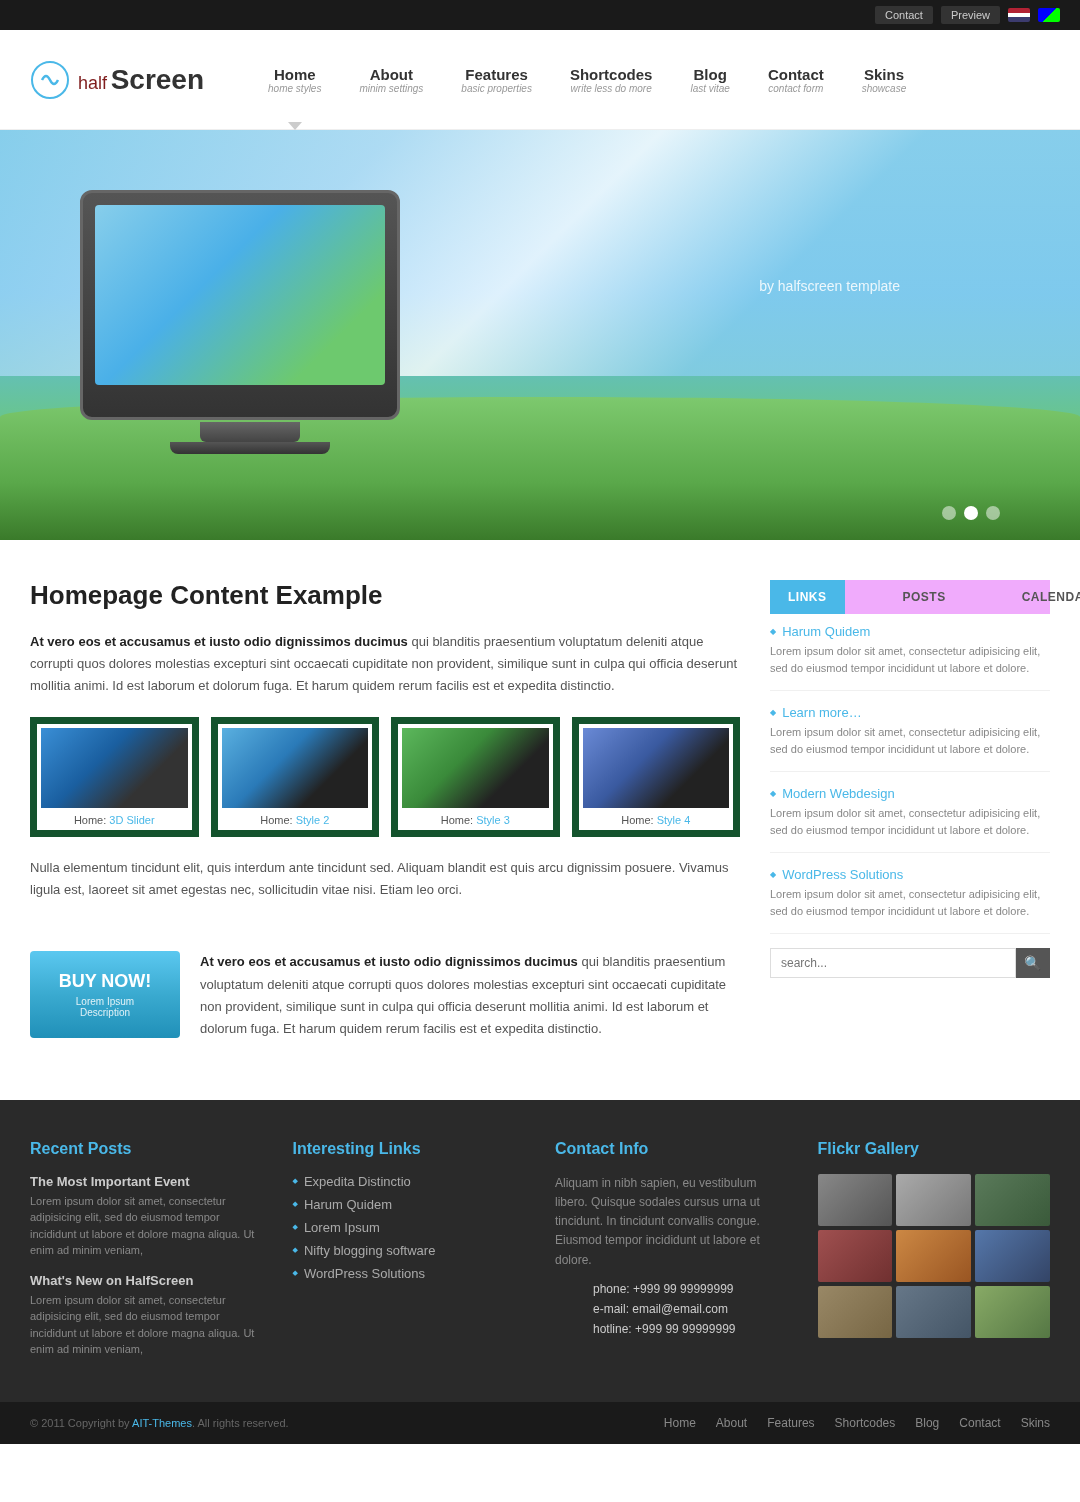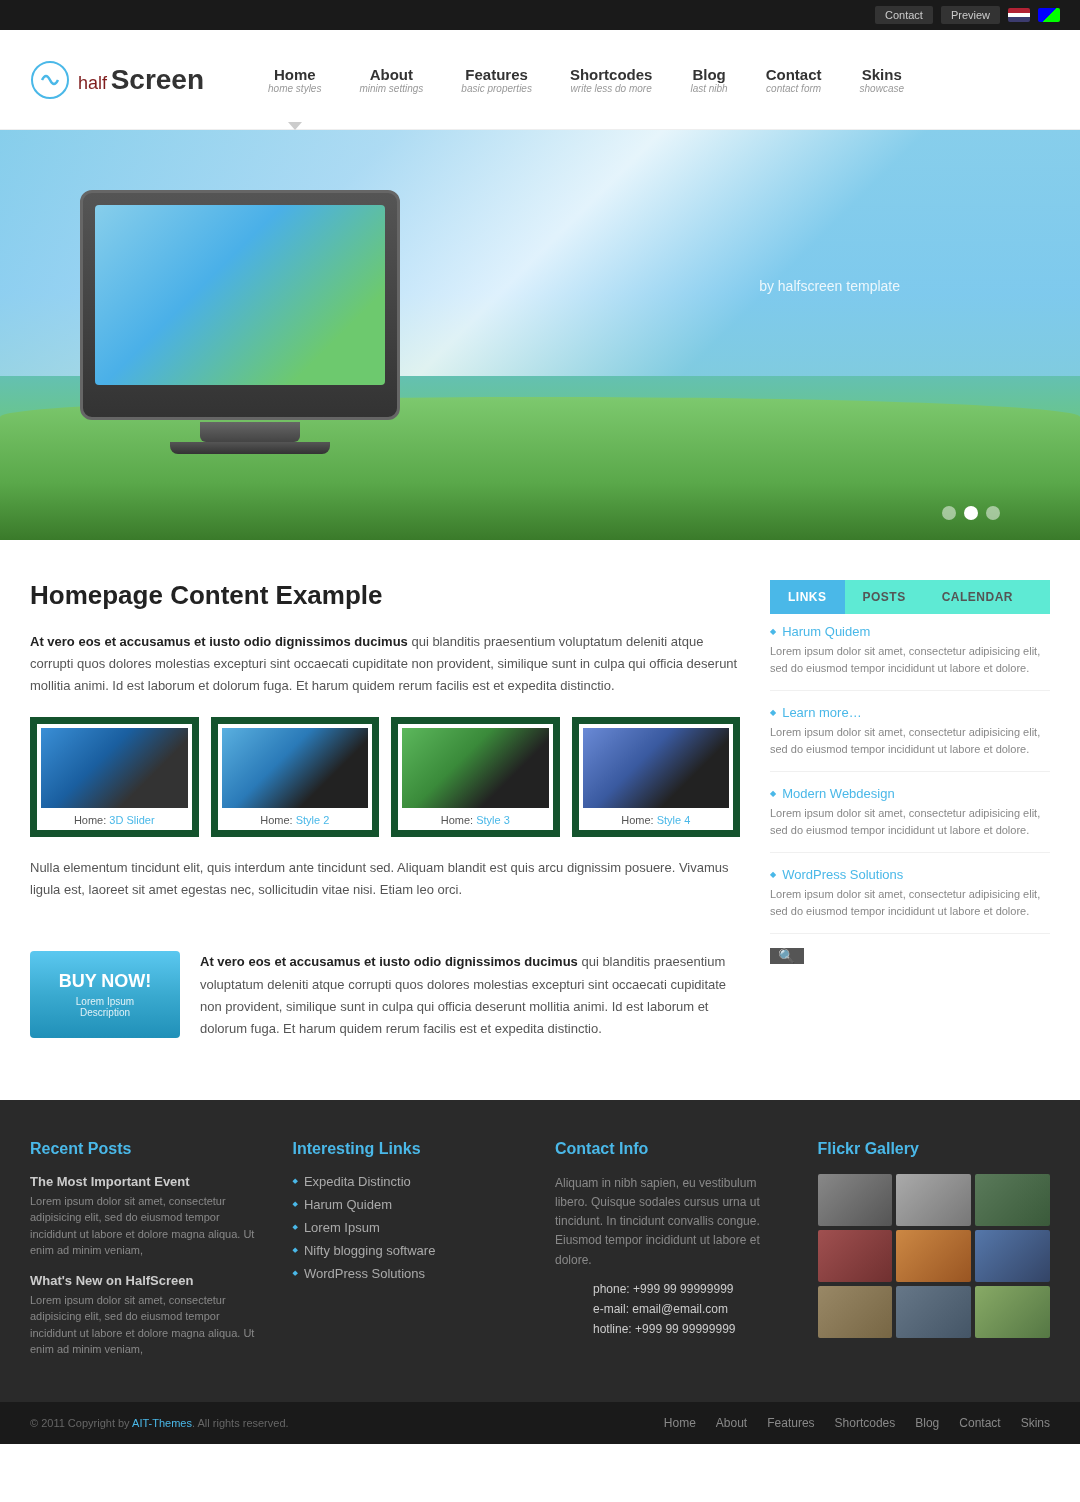--- a/index.html
+++ b/index.html
@@ -276,21 +276,22 @@
     .buy-text {
       font-size: 13px;
       color: #555;
       line-height: 1.7;
     }
     .buy-text strong { color: #222; }
 
     
     .sidebar-tabs {
       display: flex;
-      background: #5eead4;
+      background: #f0abfc;
+      gap: 40px;
     }
     .sidebar-tab {
       padding: 10px 18px;
       font-size: 12px;
       font-weight: bold;
       color: #555;
       cursor: pointer;
       text-transform: uppercase;
       letter-spacing: 0.5px;
     }
@@ -485,21 +486,21 @@
     <div class="nav-item">
       <span class="nav-main">Features</span>
       <span class="nav-sub">basic properties</span>
     </div>
     <div class="nav-item">
       <span class="nav-main">Shortcodes</span>
       <span class="nav-sub">write less do more</span>
     </div>
     <div class="nav-item">
       <span class="nav-main">Blog</span>
-      <span class="nav-sub">last nibh</span>
+      <span class="nav-sub">last vitae</span>
     </div>
     <div class="nav-item">
       <span class="nav-main">Contact</span>
       <span class="nav-sub">contact form</span>
     </div>
     <div class="nav-item">
       <span class="nav-main">Skins</span>
       <span class="nav-sub">showcase</span>
     </div>
   </nav>
@@ -589,20 +590,21 @@
       </div>
       <div class="sidebar-link-item">
         <a>Modern Webdesign</a>
         <p>Lorem ipsum dolor sit amet, consectetur adipisicing elit, sed do eiusmod tempor incididunt ut labore et dolore.</p>
       </div>
       <div class="sidebar-link-item">
         <a>WordPress Solutions</a>
         <p>Lorem ipsum dolor sit amet, consectetur adipisicing elit, sed do eiusmod tempor incididunt ut labore et dolore.</p>
       </div>
       <div class="search-box">
+        <input class="search-input" type="text" placeholder="search..." style="">
         <button class="search-btn">🔍</button>
       </div>
     </div>
   </div>
 </div>
 
 <footer class="footer">
   <div class="footer-grid">
 
     <div>

